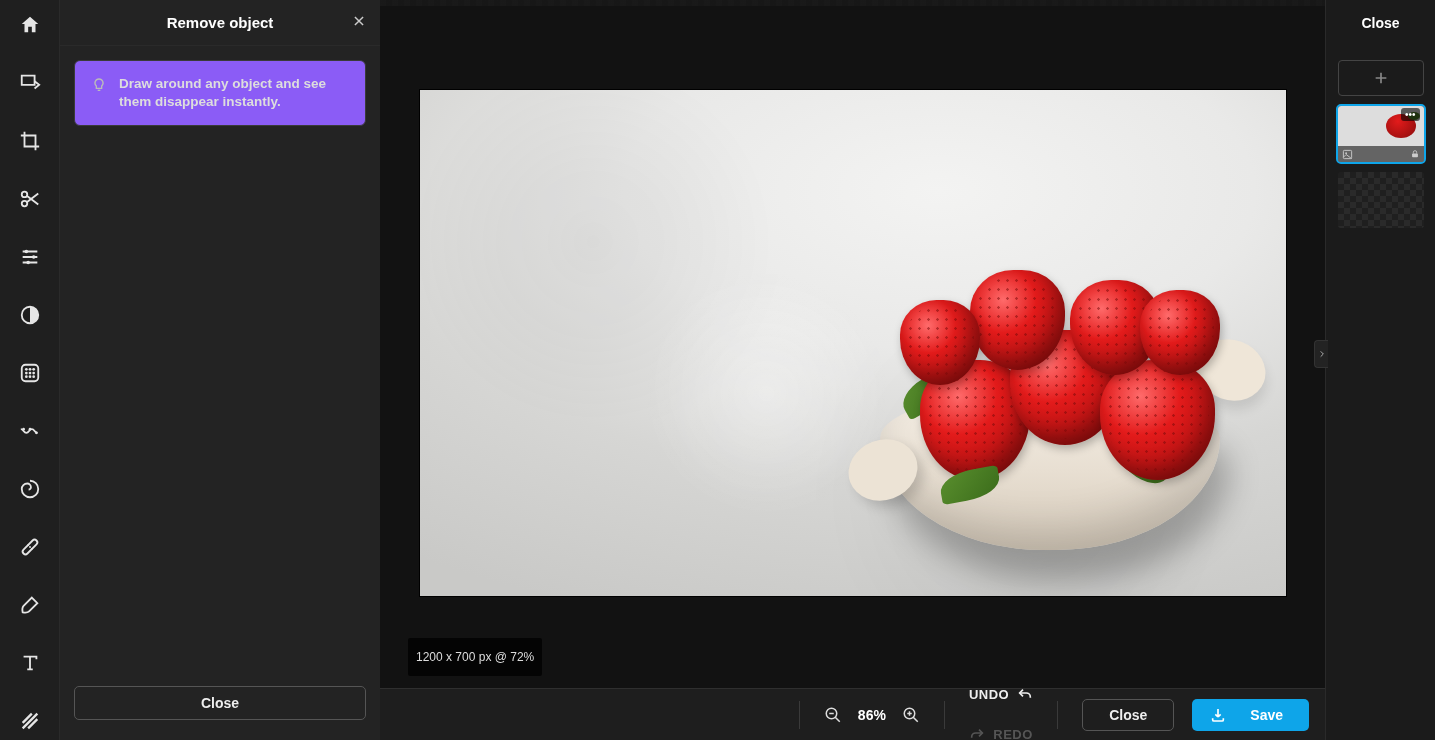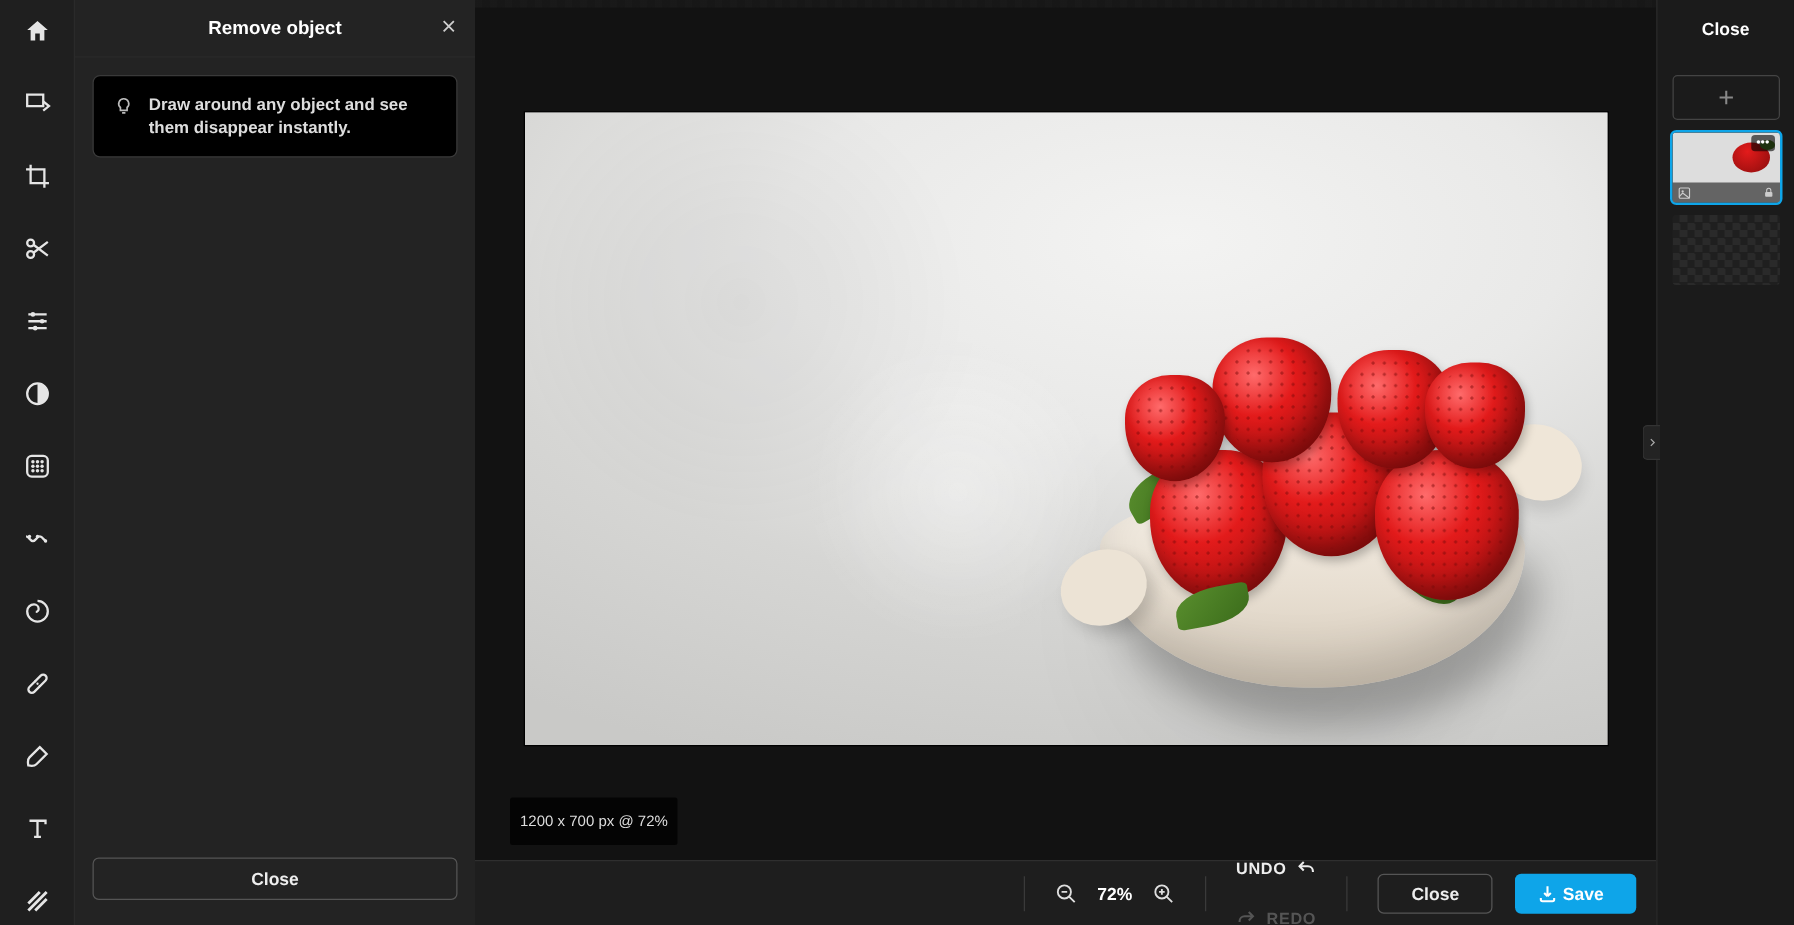--- a/index.html
+++ b/index.html
@@ -11,21 +11,21 @@
 .icon-rail { width: 60px; background: #1f1f1f; border-right: 1px solid #2a2a2a; display: flex; flex-direction: column; align-items: center; padding-top: 10px; gap: 28px; }
 .icon-rail .rail-item { width: 30px; height: 30px; display: flex; align-items: center; justify-content: center; cursor: pointer; color: #e5e5e5; }
 .icon-rail svg { width: 22px; height: 22px; fill: currentColor; }
 
 
 .side-panel { width: 320px; background: #232323; display: flex; flex-direction: column; position: relative; }
 .side-panel-header { display: flex; align-items: center; justify-content: center; height: 46px; border-bottom: 1px solid #2a2a2a; position: relative; }
 .side-panel-title { font-size: 15px; font-weight: 700; color: #fff; }
 .side-panel-close { position: absolute; right: 14px; top: 14px; cursor: pointer; color: #ccc; }
 .side-panel-body { padding: 14px; flex: 1; }
-.hint-box { background: #000000; border: 1px solid #3a3a3a; border-radius: 6px; padding: 14px 16px; display: flex; gap: 12px; align-items: flex-start; }
+.hint-box { background: #8b5cf6; border: 1px solid #3a3a3a; border-radius: 6px; padding: 14px 16px; display: flex; gap: 12px; align-items: flex-start; }
 .hint-box .bulb { flex-shrink: 0; color: #bbb; margin-top: 2px; }
 .hint-text { font-size: 13.5px; font-weight: 700; color: #ddd; line-height: 1.35; }
 .side-panel-footer { padding: 12px 14px 20px; }
 .btn-outline { width: 100%; height: 34px; background: transparent; border: 1px solid #555; border-radius: 5px; color: #eee; font-size: 14px; font-weight: 700; cursor: pointer; }
 
 
 .canvas-wrap { flex: 1; position: relative; background: #121212; display: flex; flex-direction: column; }
 .canvas-stage { flex: 1; display: flex; align-items: flex-start; justify-content: center; padding-top: 90px; position: relative; }
 .canvas-image { width: 866px; height: 506px; background: #dcdcdc; position: relative; overflow: hidden; box-shadow: 0 0 0 1px #000; }
 .marble { position:absolute; inset:0; background:
@@ -55,21 +55,21 @@
 .bb-spacer { flex: 1; }
 .bb-divider { width: 1px; height: 28px; background: #3a3a3a; margin: 0 6px; }
 .zoom-group { display: flex; align-items: center; gap: 16px; color: #ddd; }
 .zoom-btn { cursor: pointer; color: #ddd; display:flex; }
 .zoom-pct { font-weight: 700; font-size: 14px; color: #fff; }
 .ur-group { display: flex; align-items: center; gap: 24px; flex-direction: column; }
 .ur-btn { display: flex; align-items: center; gap: 8px; font-size: 13px; font-weight: 800; letter-spacing: 0.5px; cursor: pointer; }
 .ur-btn.enabled { color: #eee; }
 .ur-btn.disabled { color: #555; cursor: default; }
 .btn-close2 { height: 32px; padding: 0 26px; background: transparent; border: 1px solid #555; border-radius: 5px; color: #eee; font-size: 14px; font-weight: 700; cursor: pointer; }
-.btn-save { height: 32px; padding: 0 26px 0 18px; background: #0ea5e9; border: none; border-radius: 5px; color: #fff; font-size: 14px; font-weight: 700; cursor: pointer; display: flex; align-items: center; gap: 4px; }
+.btn-save { height: 32px; padding: 0 26px 0 18px; background: #0ea5e9; border: none; border-radius: 5px; color: #fff; font-size: 14px; font-weight: 700; cursor: pointer; display: flex; align-items: center; gap: 24px; }
 
 
 .layers { width: 110px; background: #1b1b1b; border-left: 1px solid #2a2a2a; display: flex; flex-direction: column; align-items: center; position: relative; }
 .layers-header { height: 46px; display: flex; align-items: center; justify-content: center; width: 100%; }
 .layers-title { font-size: 14px; font-weight: 800; color: #fff; }
 .layer-add { width: 86px; height: 36px; border: 1px solid #444; border-radius: 4px; display: flex; align-items: center; justify-content: center; color: #888; cursor: pointer; margin-top: 14px; }
 .layer-thumb { width: 86px; height: 56px; border-radius: 3px; margin-top: 10px; position: relative; cursor: pointer; overflow:hidden; }
 .layer-thumb.active { outline: 2px solid #0ea5e9; }
 .layer-thumb .thumb-img { position:absolute; inset:0; background:#ddd; }
 .layer-thumb .thumb-img .mini-berry{position:absolute;right:8px;top:8px;width:30px;height:24px;background:radial-gradient(circle at 40% 30%,#e31b1b,#8a0c0c);border-radius:50%;}
@@ -231,21 +231,21 @@
     <div class="bottom-bar">
       <div class="bb-spacer"></div>
       <div class="bb-divider"></div>
       <div class="zoom-group">
         <div class="zoom-btn">
           <svg width="18" height="18" viewBox="0 0 24 24">
               <circle cx="10" cy="10" r="7" fill="none" stroke="currentColor" stroke-width="2"></circle>
               <path d="M15 15l6 6M7 10h6" stroke="currentColor" stroke-width="2"></path>
             </svg>
         </div>
-        <div class="zoom-pct">72%</div>
+        <div class="zoom-pct">86%</div>
         <div class="zoom-btn">
           <svg width="18" height="18" viewBox="0 0 24 24">
               <circle cx="10" cy="10" r="7" fill="none" stroke="currentColor" stroke-width="2"></circle>
               <path d="M15 15l6 6M7 10h6M10 7v6" stroke="currentColor" stroke-width="2"></path>
             </svg>
         </div>
       </div>
       <div class="bb-divider"></div>
       <div class="ur-group">
         <div class="ur-btn enabled">

